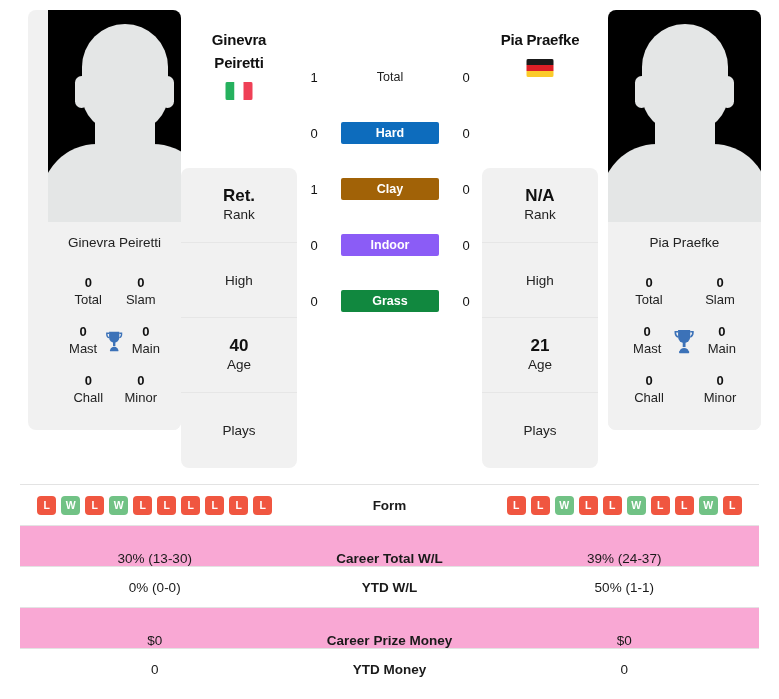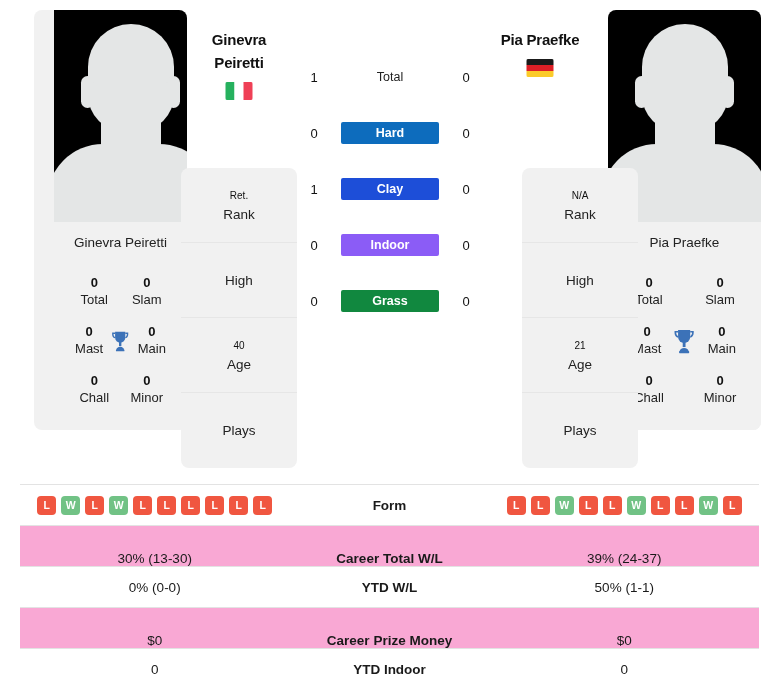--- a/index.html
+++ b/index.html
@@ -23,21 +23,21 @@
 
   
   .photo-card {
     position: absolute;
     top: 10px;
     width: 153px;
     background: #f1f1f1;
     border-radius: 8px;
     overflow: hidden;
   }
-  .photo-card.left  { left: 34px; padding-left: 20px; }
+  .photo-card.left  { left: 28px; padding-left: 20px; }
   .photo-card.right { left: 608px; }
 
   .avatar {
     position: relative;
     width: 153px;
     height: 212px;
     background: #000000;
     overflow: hidden;
   }
   .avatar .head {
@@ -118,33 +118,33 @@
   
   .info-card {
     position: absolute;
     top: 168px;
     width: 116px;
     background: #f1f1f1;
     border-radius: 8px;
     overflow: hidden;
   }
   .info-card.left  { left: 181px; }
-  .info-card.right { left: 482px; margin-left: 40px; }
+  .info-card.right { left: 482px; }
   .info-cell {
     height: 75px;
     display: flex;
     flex-direction: column;
     align-items: center;
     justify-content: center;
     border-bottom: 1px solid #e6e6e6;
   }
   .info-cell:last-child { border-bottom: none; }
   .info-cell .v {
-    font-size: 10px;
-    font-weight: normal;
+    font-size: 17px;
+    font-weight: bold;
     color: #111;
     line-height: 18px;
     min-height: 0;
   }
   .info-cell .v:empty { display: none; }
   .info-cell .l {
     font-size: 13.5px;
     color: #222;
     line-height: 19px;
   }
@@ -392,21 +392,21 @@
         <div class="surf-pill plain">Total</div>
         <div class="surf-score">0</div>
       </div>
       <div class="surf-row">
         <div class="surf-score">0</div>
         <div class="surf-pill" style="background:#0d6cbd">Hard</div>
         <div class="surf-score">0</div>
       </div>
       <div class="surf-row">
         <div class="surf-score">1</div>
-        <div class="surf-pill" style="background:#1d4ed8">Clay</div>
+        <div class="surf-pill" style="background:#a16207">Clay</div>
         <div class="surf-score">0</div>
       </div>
       <div class="surf-row">
         <div class="surf-score">0</div>
         <div class="surf-pill" style="background:#8b5cf6">Indoor</div>
         <div class="surf-score">0</div>
       </div>
       <div class="surf-row">
         <div class="surf-score">0</div>
         <div class="surf-pill" style="background:#11883f">Grass</div>
@@ -497,19 +497,19 @@
     </div>
 
     <div class="cmp-row alt">
       <div class="cmp-cell">$0</div>
       <div class="cmp-cell mid">Career Prize Money</div>
       <div class="cmp-cell">$0</div>
     </div>
 
     <div class="cmp-row">
       <div class="cmp-cell">0</div>
-      <div class="cmp-cell mid">YTD Indoor</div>
+      <div class="cmp-cell mid">YTD Money</div>
       <div class="cmp-cell">0</div>
     </div>
 
   </div>
 
 </div>
 
 </body></html>

